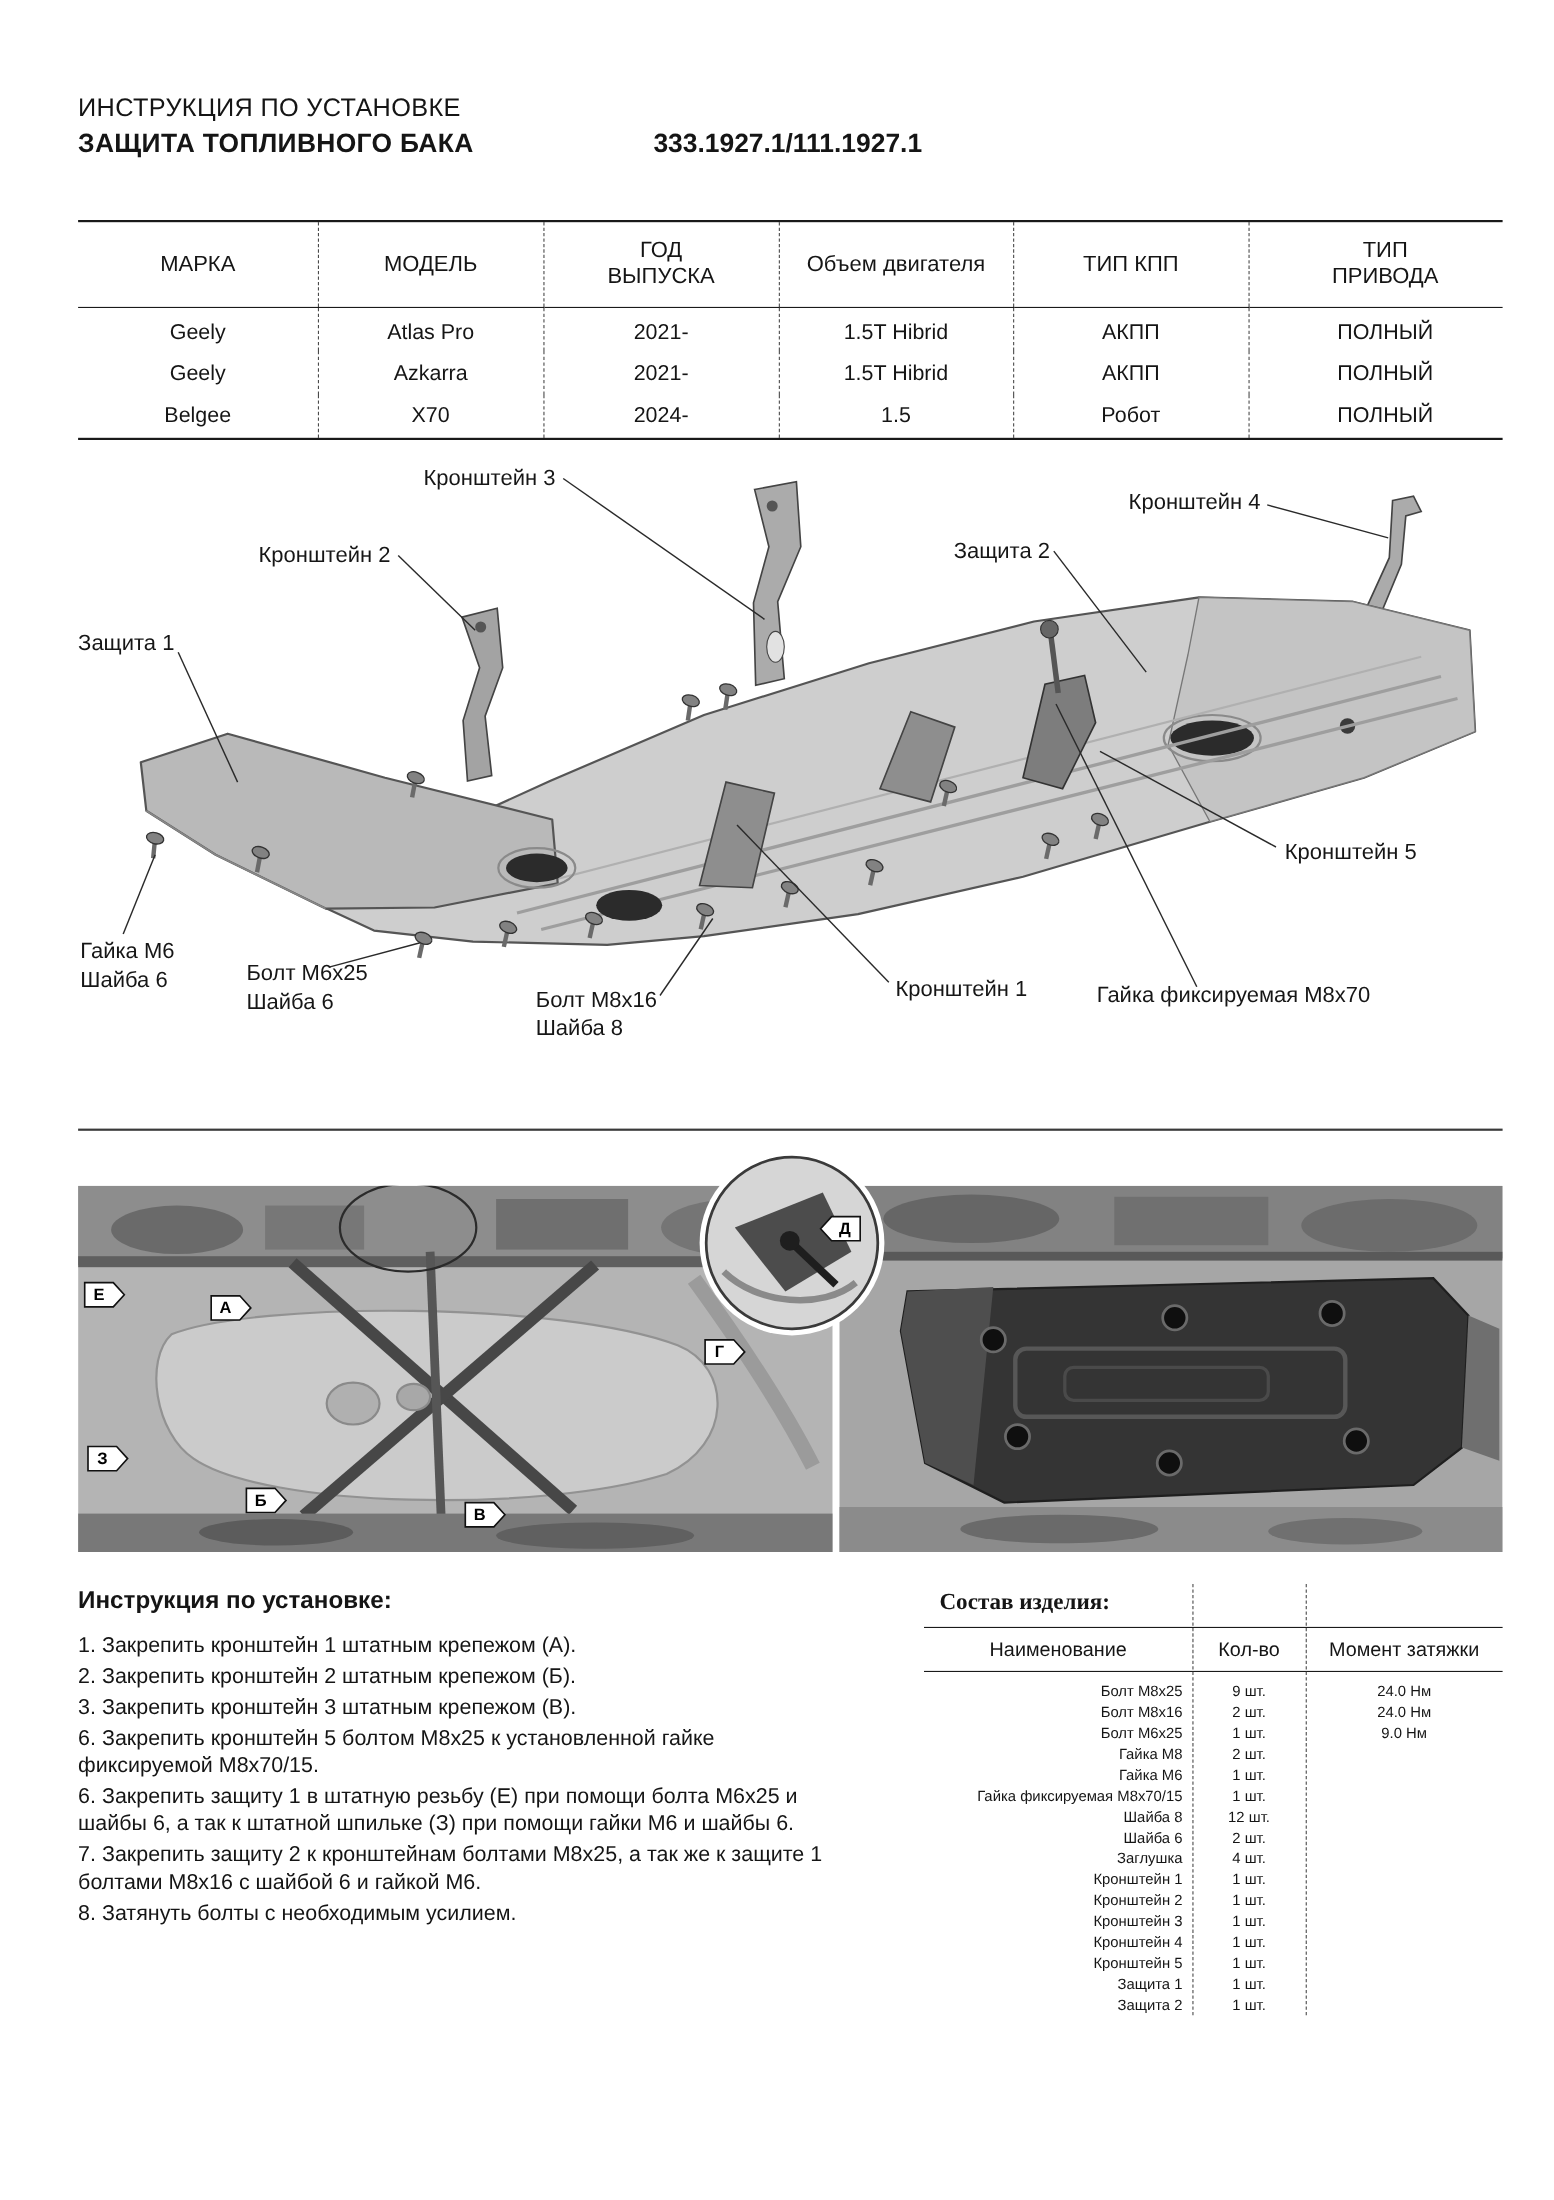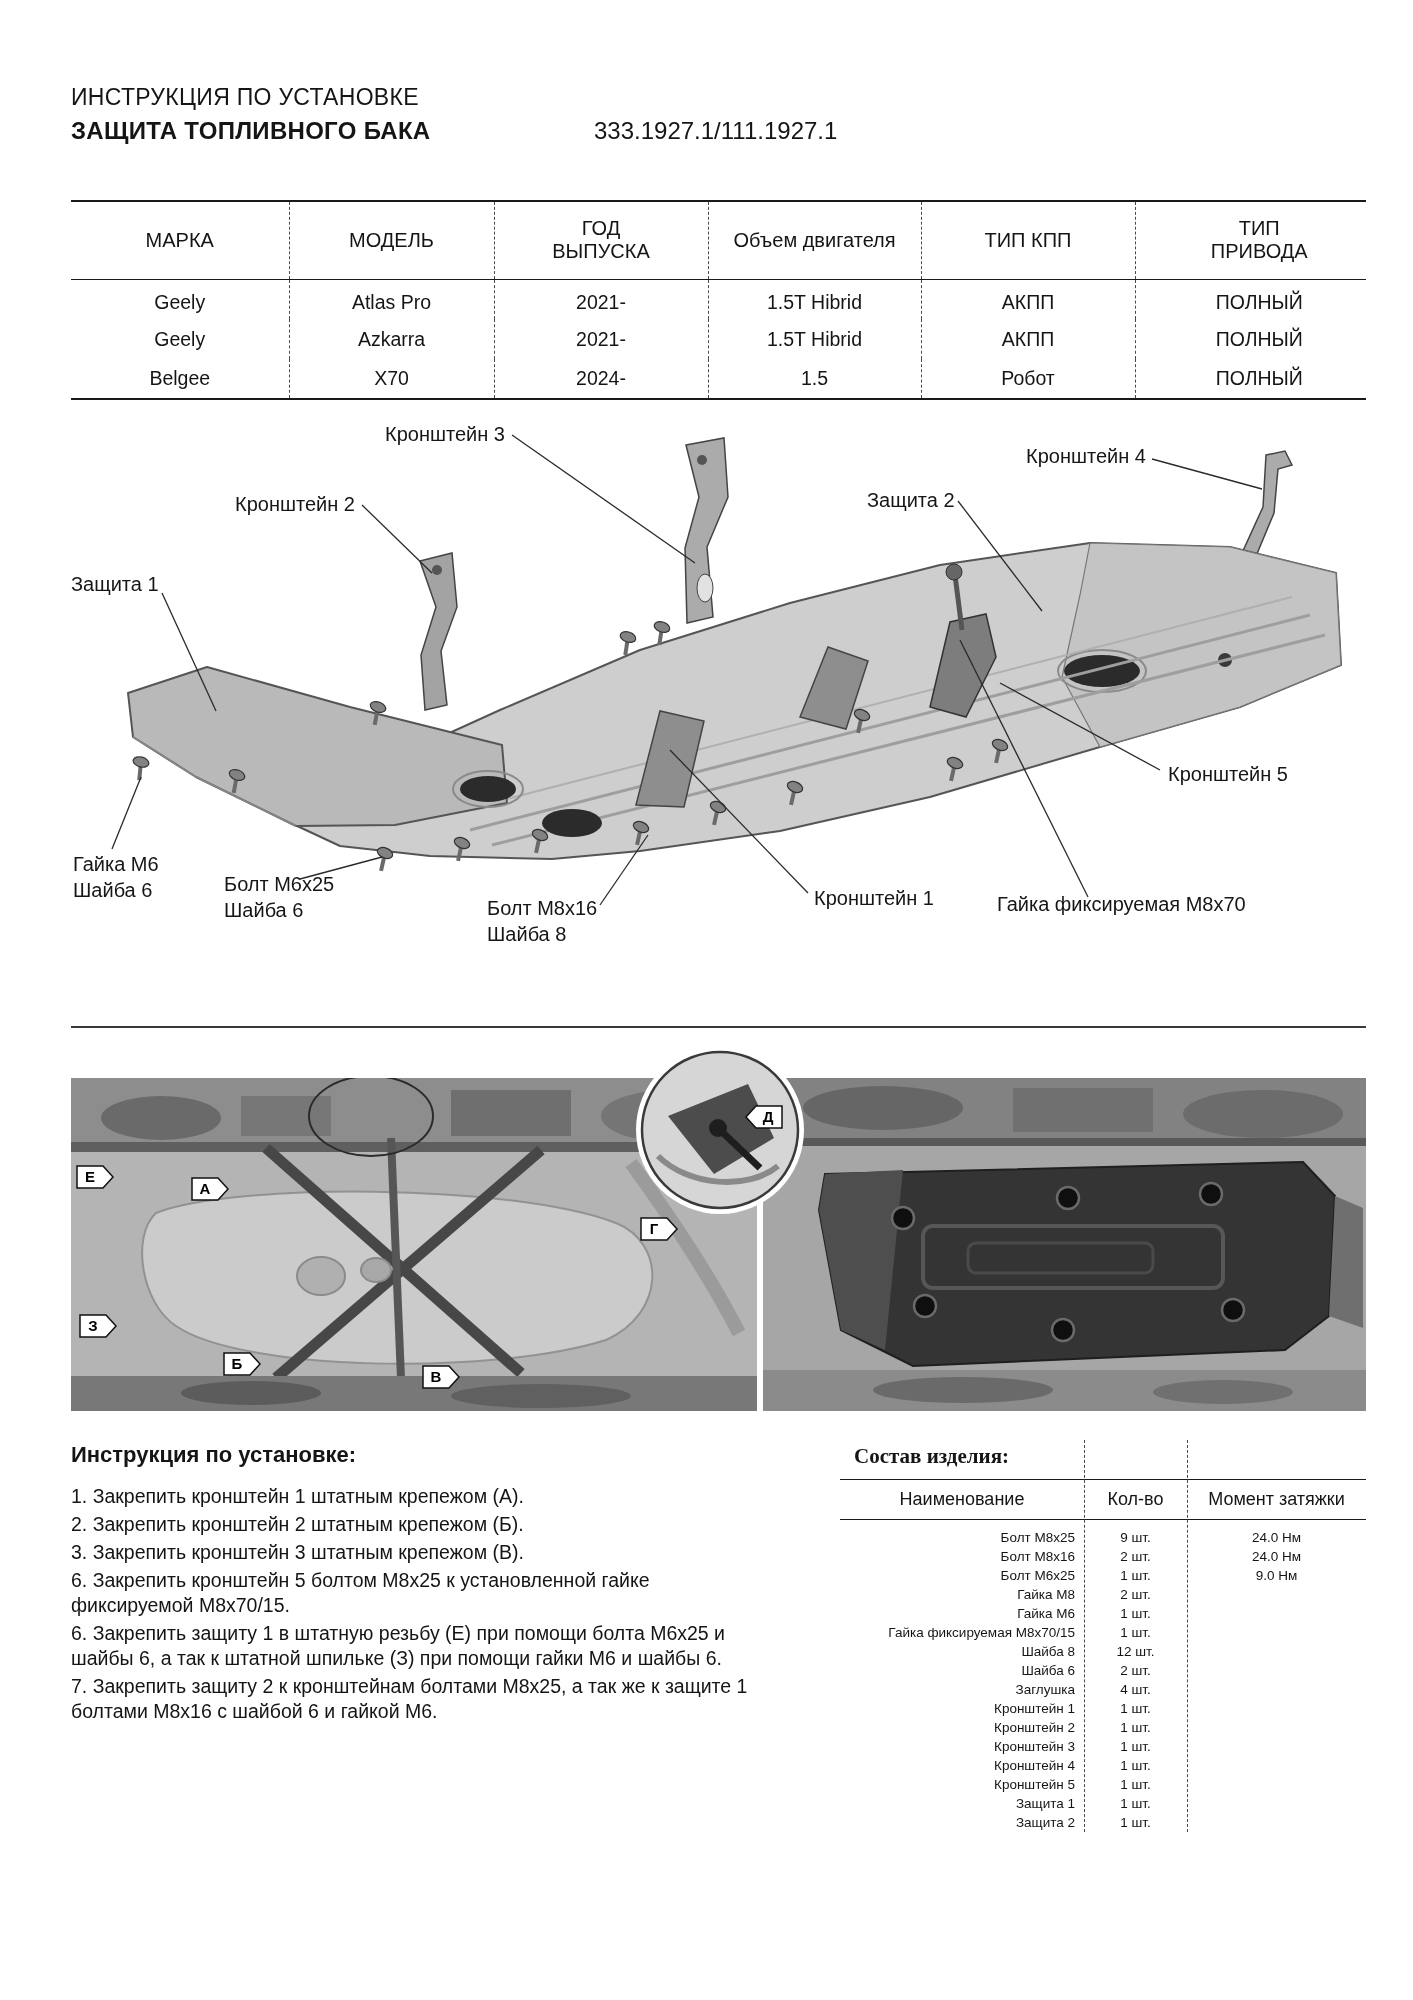--- a/index.html
+++ b/index.html
@@ -7,21 +7,21 @@
   body {
     width:1413px; height:2000px; position:relative;
     font-family:"Liberation Sans", sans-serif; color:#151515;
   }
 
   
   .doc-header { position:absolute; left:71px; top:84px; width:1295px; }
   .doc-title1 { font-size:23px; font-weight:normal; letter-spacing:0.3px; }
   .title-row { position:relative; margin-top:6px; height:30px; }
   .doc-title2 { font-size:24px; font-weight:bold; letter-spacing:0.3px; }
-  .part-numbers { position:absolute; left:523px; top:0; font-size:24px; font-weight:normal; }
+  .part-numbers { position:absolute; left:523px; top:0; font-size:24px; font-weight:bold; }
 
   
   .vehicle-table {
     position:absolute; left:71px; top:200px; width:1295px;
     border-collapse:collapse; table-layout:fixed;
     border-top:2px solid #1a1a1a; border-bottom:2px solid #1a1a1a;
   }
   .vehicle-table th, .vehicle-table td {
     border-right:1.5px dashed #4a4a4a; text-align:center; vertical-align:middle;
   }
@@ -301,20 +301,21 @@
 
 <div class="instructions">
   <div class="instructions-title">Инструкция по установке:</div>
   <div id="steps">
       <div class="step">1. Закрепить кронштейн 1 штатным крепежом (А).</div>
       <div class="step">2. Закрепить кронштейн 2 штатным крепежом (Б).</div>
       <div class="step">3. Закрепить кронштейн 3 штатным крепежом (В).</div>
       <div class="step">6. Закрепить кронштейн 5 болтом М8х25 к установленной гайке фиксируемой М8х70/15.</div>
       <div class="step">6. Закрепить защиту 1 в штатную резьбу (Е) при помощи болта М6х25 и шайбы 6, а так к штатной шпильке (З) при помощи гайки М6 и шайбы 6.</div>
       <div class="step">7. Закрепить защиту 2 к кронштейнам болтами М8х25, а так же к защите 1 болтами М8х16 с шайбой 6 и гайкой М6.</div>
+      <div class="step">8. Затянуть болты с необходимым усилием.</div>
     </div>
 </div>
 
 <div class="parts">
   <div class="parts-vline v1"></div>
   <div class="parts-vline v2"></div>
   <div class="parts-title">Состав изделия:</div>
   <div class="parts-head">
     <span>Наименование</span>
     <span>Кол-во</span>

